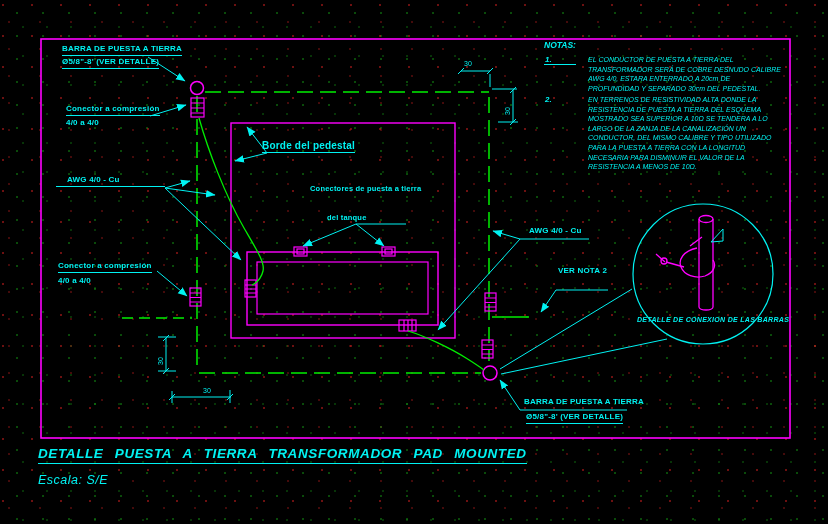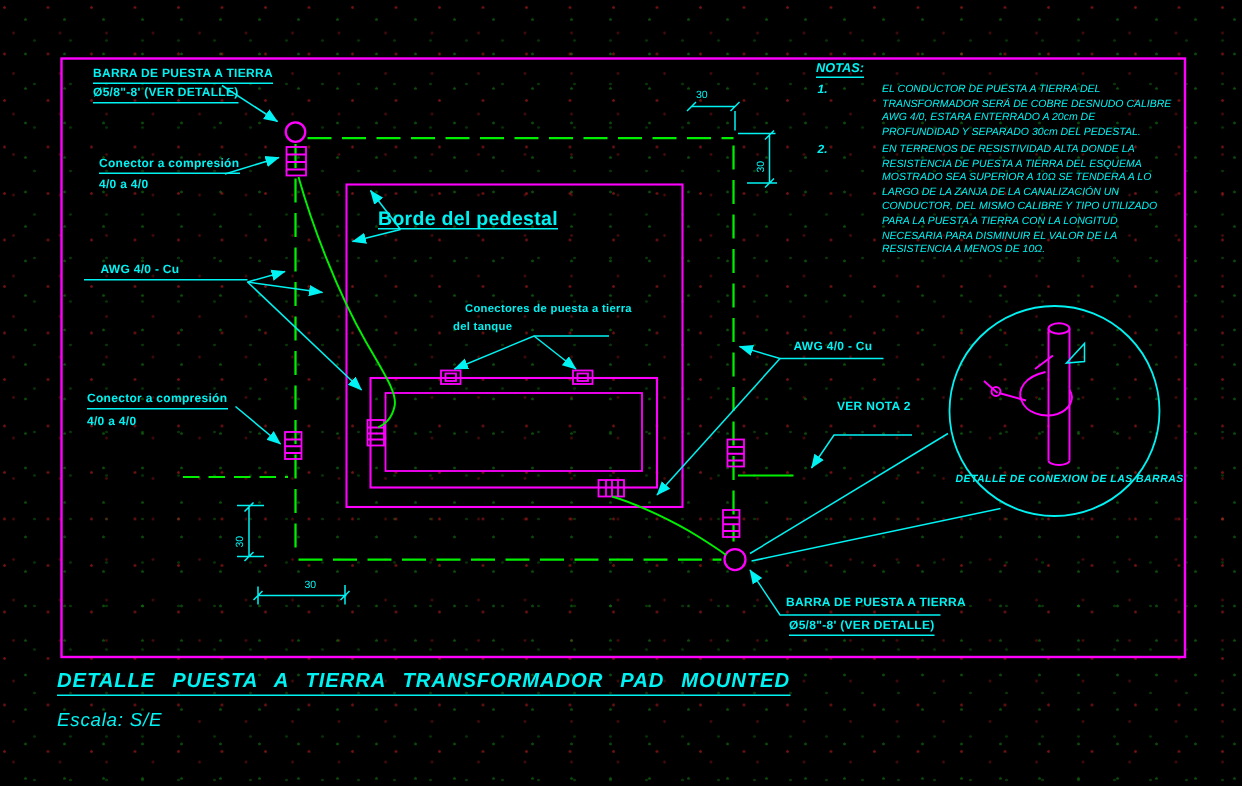--- a/index.html
+++ b/index.html
@@ -13,21 +13,21 @@
     background-size:29px 31px,26px 23px,31px 27px,24px 29px;
     font-family:"Liberation Sans",sans-serif;
   }
   svg.linework{position:absolute;left:0;top:0;}
   .lbl{position:absolute;color:#00f2f2;font:bold 8px "Liberation Sans",sans-serif;
        letter-spacing:.2px;white-space:nowrap;line-height:10px;}
   .ul{border-bottom:1px solid #00f2f2;padding-bottom:1px;}
   .dim{position:absolute;color:#00f2f2;font:7px "Liberation Sans",sans-serif;white-space:nowrap;}
   .vdim{transform:rotate(-90deg);transform-origin:left top;}
   .notes-head{position:absolute;color:#00f2f2;font:italic bold 8.5px "Liberation Sans",sans-serif;
-       border-bottom:1px solid #00f2f2;padding-bottom:1px;}
+       border-bottom:1px solid #00f2f2;padding-bottom:14px;}
   .note-num{position:absolute;color:#00f2f2;font:italic bold 8px "Liberation Sans",sans-serif;}
   .note-body{position:absolute;width:182px;color:#00f2f2;
        font:italic 7px/9.6px "Liberation Sans",sans-serif;letter-spacing:0px;}
   .note-line{white-space:nowrap;}
   .title-main{position:absolute;left:38px;top:446px;color:#00f2f2;
        font:italic bold 13.5px "Liberation Sans",sans-serif;letter-spacing:.6px;word-spacing:7px;
        border-bottom:1.5px solid #00f2f2;padding-bottom:2px;white-space:nowrap;}
   .title-scale{position:absolute;left:38px;top:473px;color:#00f2f2;
        font:italic 12.5px "Liberation Sans",sans-serif;letter-spacing:.5px;white-space:nowrap;}
   .detail-lbl{position:absolute;color:#00f2f2;font:italic bold 7px "Liberation Sans",sans-serif;
@@ -155,24 +155,24 @@
   </svg>
 
   <div class="lbl ul" style="left:62px;top:44px">BARRA DE PUESTA A TIERRA</div>
   <div class="lbl ul" style="left:62px;top:57px">Ø5/8"-8' (VER DETALLE)</div>
 
   <div class="lbl ul" style="left:66px;top:104px">Conector a compresión</div>
   <div class="lbl" style="left:66px;top:118px">4/0 a 4/0</div>
 
   <div class="lbl ul" style="left:56px;top:175px;width:109px;padding-left:11px;box-sizing:border-box">AWG 4/0 - Cu</div>
 
-  <div class="lbl ul" style="left:252px;top:141px;font-size:13px">Borde del pedestal</div>
-
-  <div class="lbl" style="left:310px;top:201px;font-size:7.5px">Conectores de puesta a tierra</div>
-  <div class="lbl" style="left:302px;top:213px;font-size:7.5px">del tanque</div>
+  <div class="lbl ul" style="left:262px;top:141px;font-size:10px">Borde del pedestal</div>
+
+  <div class="lbl" style="left:310px;top:184px;font-size:7.5px">Conectores de puesta a tierra</div>
+  <div class="lbl" style="left:327px;top:213px;font-size:7.5px">del tanque</div>
 
   <div class="lbl ul" style="left:58px;top:261px">Conector a compresión</div>
   <div class="lbl" style="left:58px;top:276px">4/0 a 4/0</div>
 
   <div class="lbl" style="left:529px;top:226px">AWG 4/0 - Cu</div>
 
   <div class="lbl" style="left:558px;top:266px">VER NOTA 2</div>
 
   <div class="detail-lbl" style="left:637px;top:316px">DETALLE DE CONEXION DE LAS BARRAS</div>
 

